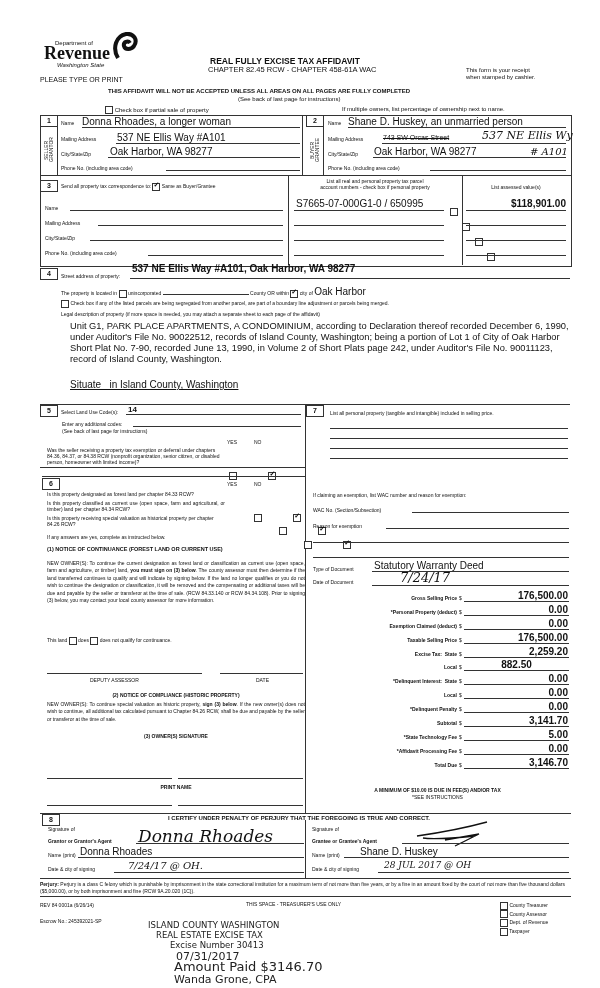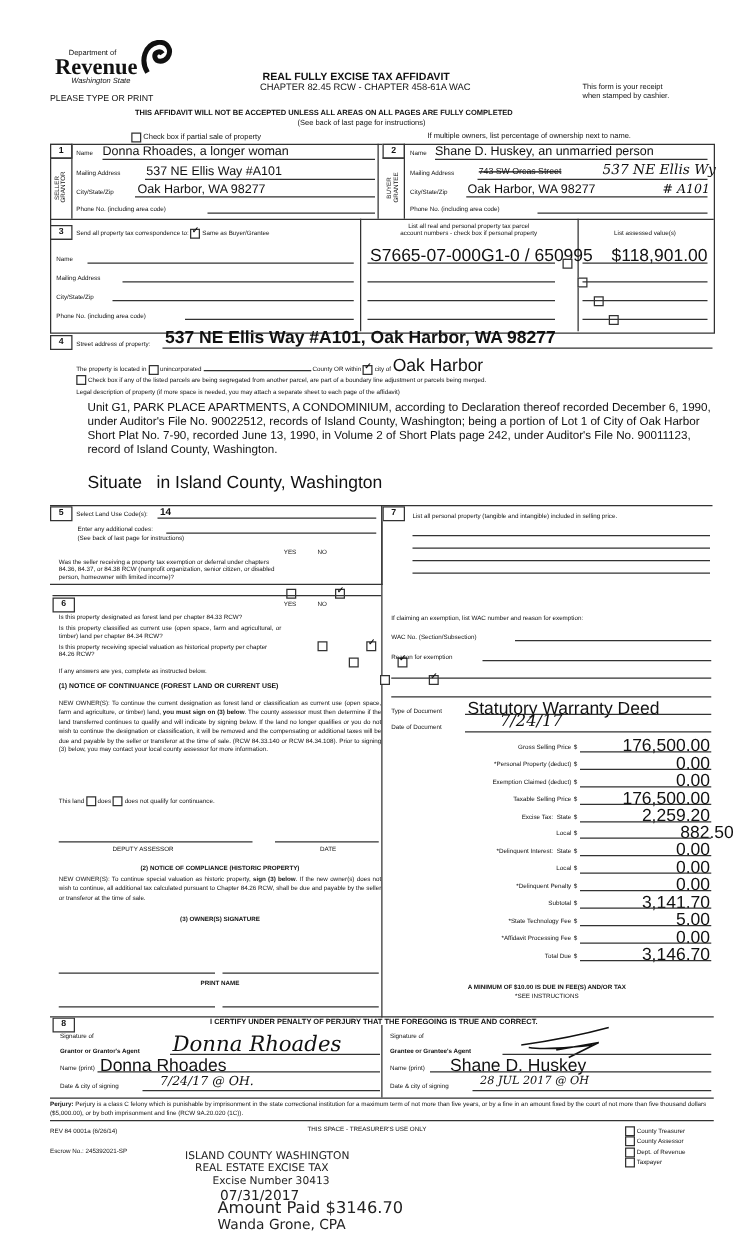--- a/index.html
+++ b/index.html
@@ -3,31 +3,31 @@
 <meta charset="utf-8">
 <style>
   html, body { margin:0; padding:0; background:#fff; }
   body { width:600px; height:988px; position:relative; overflow:hidden; font-family:"Liberation Sans", sans-serif; color:#111; }
   .abs { position:absolute; }
   .t5 { font-size:5px; line-height:6px; }
   .t6 { font-size:6px; line-height:7px; }
   .t7 { font-size:7px; line-height:8px; }
   .t8 { font-size:8px; line-height:9px; }
   .fill { font-size:10px; line-height:11px; }
-  .fill9 { font-size:14px; line-height:10px; }
+  .fill9 { font-size:10px; line-height:10px; }
   .b { font-weight:bold; }
   .line { position:absolute; border-bottom:1px solid #333; height:0; }
   .vline { position:absolute; border-left:1px solid #333; width:0; }
   .box { position:absolute; border:1px solid #333; }
   .num { position:absolute; border:1px solid #333; width:16px; height:10px; font-size:7px; font-weight:bold; text-align:center; line-height:10px; background:#fff; }
   .cb { display:inline-block; width:6px; height:6px; border:1px solid #333; vertical-align:middle; position:relative; background:#fff; }
   .cb.checked::after { content:"✓"; position:absolute; left:0; top:-3px; font-size:7px; line-height:8px; font-weight:bold; }
   .vert { position:absolute; writing-mode:vertical-rl; transform:rotate(180deg); font-size:5px; line-height:5px; text-align:center; }
   .hand { font-family:"DejaVu Serif", serif; font-style:italic; }
-  .right { text-align:right; }
+  .right { text-align:right;font-weight:bold; }
   .center { text-align:center; }
   .just { text-align:justify; }
   .strike { text-decoration:line-through; }
 </style>
 </head>
 <body>
 
 
 
 
@@ -167,21 +167,21 @@
   <span>city of</span>
   <span class="fill9">Oak Harbor</span>
 </div>
 
 <div class="abs t5" style="left:61px;top:300px;white-space:nowrap;">
   <span class="cb"></span>
   <span>Check box if any of the listed parcels are being segregated from another parcel, are part of a boundary line adjustment or parcels being merged.</span>
 </div>
 <div class="abs t5" style="left:61px;top:311px;">Legal description of property (if more space is needed, you may attach a separate sheet to each page of the affidavit)</div>
 <div class="abs fill9" style="left:70px;top:321px;width:500px;line-height:11px;font-size:9.3px;">Unit G1, PARK PLACE APARTMENTS, A CONDOMINIUM, according to Declaration thereof recorded December 6, 1990, under Auditor's File No. 90022512, records of Island County, Washington; being a portion of Lot 1 of City of Oak Harbor Short Plat No. 7-90, recorded June 13, 1990, in Volume 2 of Short Plats page 242, under Auditor's File No. 90011123, record of Island County, Washington.</div>
-<div class="abs fill9" style="left:70px;top:380px;white-space:pre;">Situate   in Island County, Washington</div>
+<div class="abs fill9" style="left:70px;top:380px;white-space:pre;text-decoration:underline;">Situate   in Island County, Washington</div>
 
 
 <div class="box" style="left:40px;top:404px;width:265px;height:62px;border-left:none;"></div>
 <div class="vline" style="left:305px;top:404px;height:410px;"></div>
 <div class="num" style="left:40px;top:405px;">5</div>
 <div class="abs t5" style="left:61px;top:409px;">Select Land Use Code(s):</div>
 <div class="abs t8 b" style="left:128px;top:405px;">14</div>
 <div class="line" style="left:126px;top:414px;width:175px;"></div>
 <div class="abs t5" style="left:62px;top:421px;">Enter any additional codes:</div>
 <div class="line" style="left:133px;top:426px;width:168px;"></div>
@@ -285,21 +285,21 @@
   <div class="abs fill9 right" style="left:465px;top:633px;width:103px;">176,500.00</div>
   <div class="line" style="left:464px;top:643px;width:105px;"></div>
 
   <div class="abs t5 right" style="left:300px;top:651px;width:157px;white-space:pre;">Excise Tax:  State</div>
   <div class="abs t5" style="left:459px;top:651px;">$</div>
   <div class="abs fill9 right" style="left:465px;top:647px;width:103px;">2,259.20</div>
   <div class="line" style="left:464px;top:657px;width:105px;"></div>
 
   <div class="abs t5 right" style="left:300px;top:664px;width:157px;">Local</div>
   <div class="abs t5" style="left:459px;top:664px;">$</div>
-  <div class="abs fill9 right" style="left:484px;top:660px;width:103px;">882.50</div>
+  <div class="abs fill9 right" style="left:465px;top:660px;width:103px;text-align:center;">882.50</div>
   <div class="line" style="left:464px;top:670px;width:105px;"></div>
 
   <div class="abs t5 right" style="left:300px;top:678px;width:157px;white-space:pre;">*Delinquent Interest:  State</div>
   <div class="abs t5" style="left:459px;top:678px;">$</div>
   <div class="abs fill9 right" style="left:465px;top:674px;width:103px;">0.00</div>
   <div class="line" style="left:464px;top:684px;width:105px;"></div>
 
   <div class="abs t5 right" style="left:300px;top:692px;width:157px;">Local</div>
   <div class="abs t5" style="left:459px;top:692px;">$</div>
   <div class="abs fill9 right" style="left:465px;top:688px;width:103px;">0.00</div>

